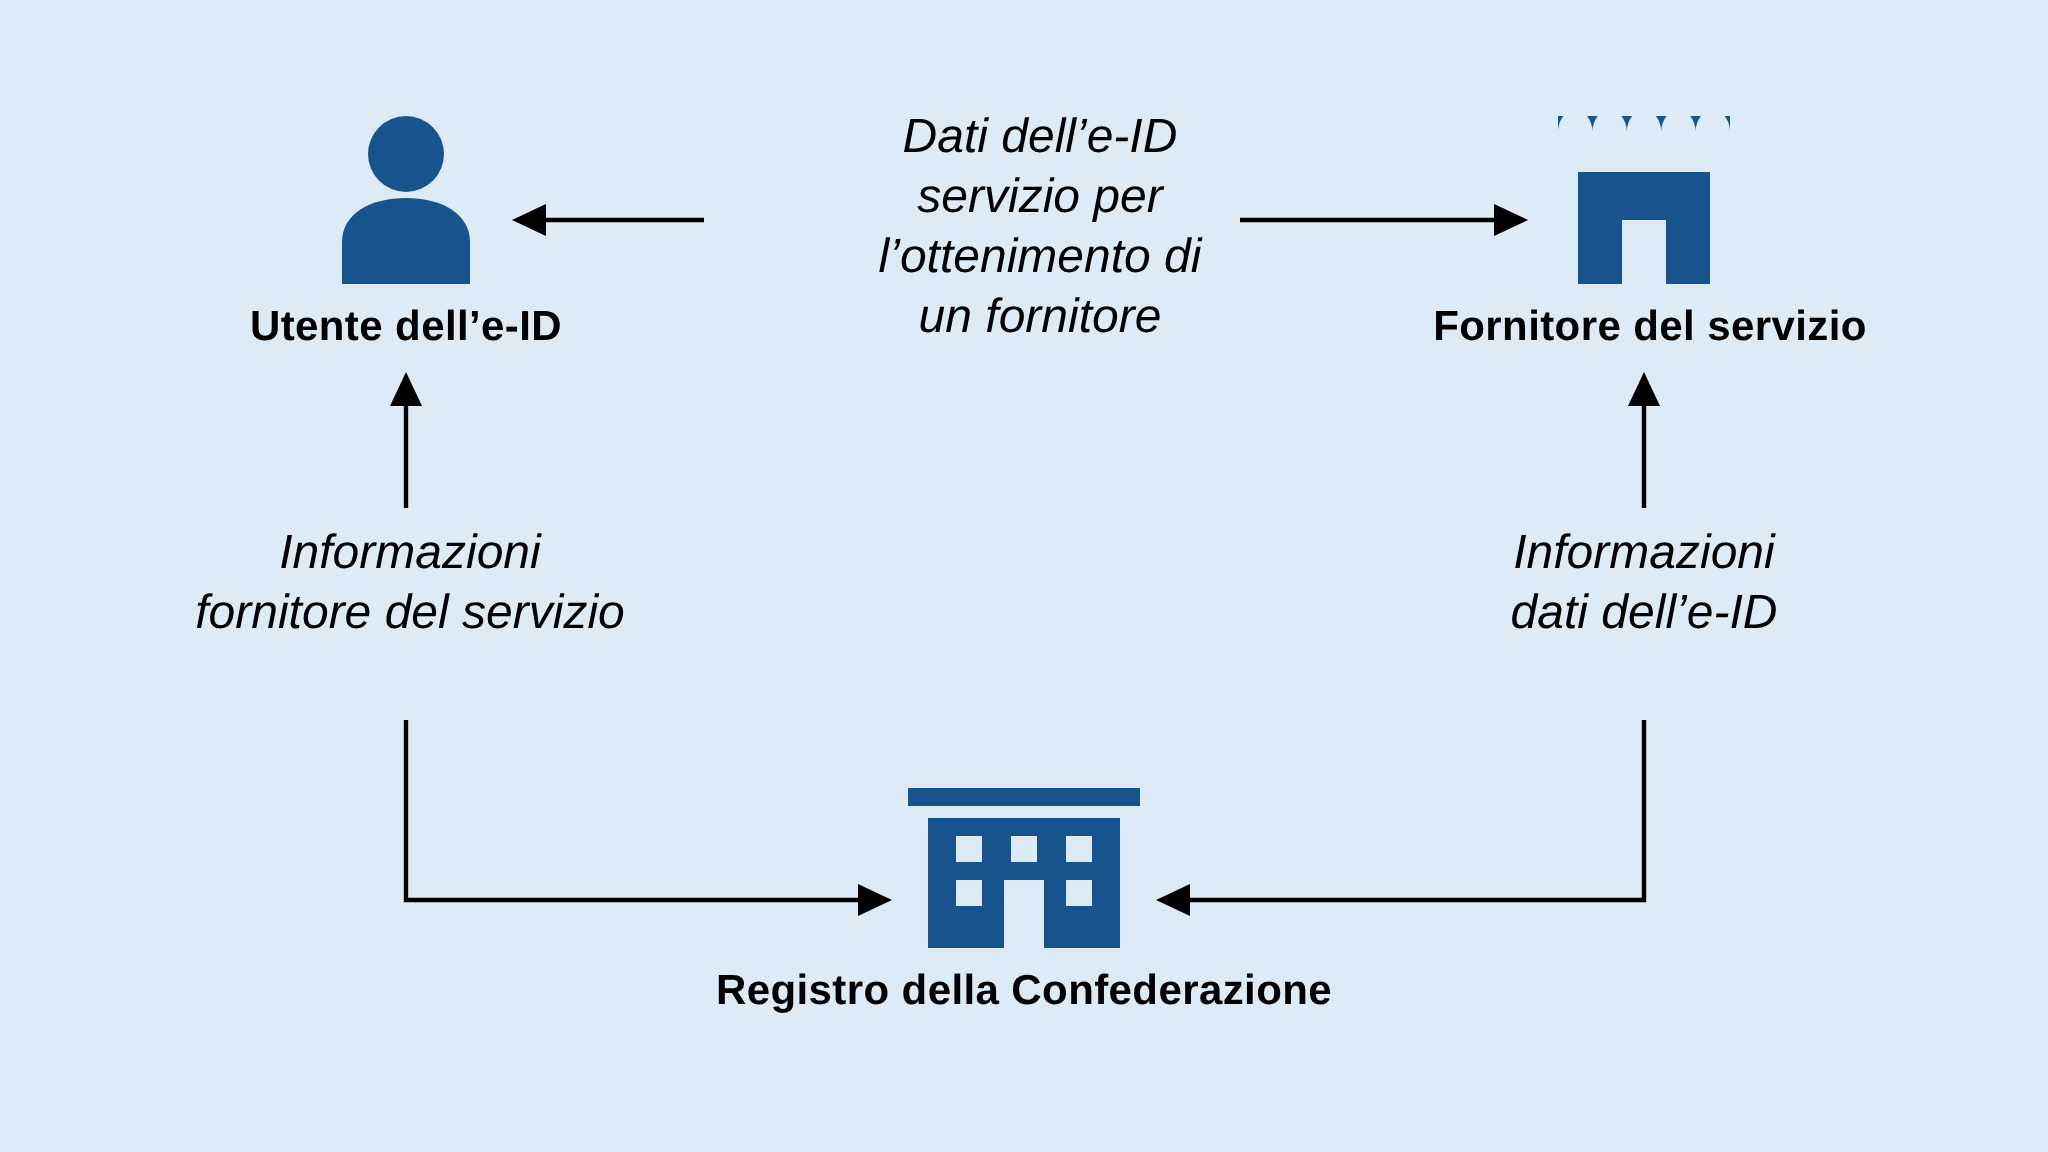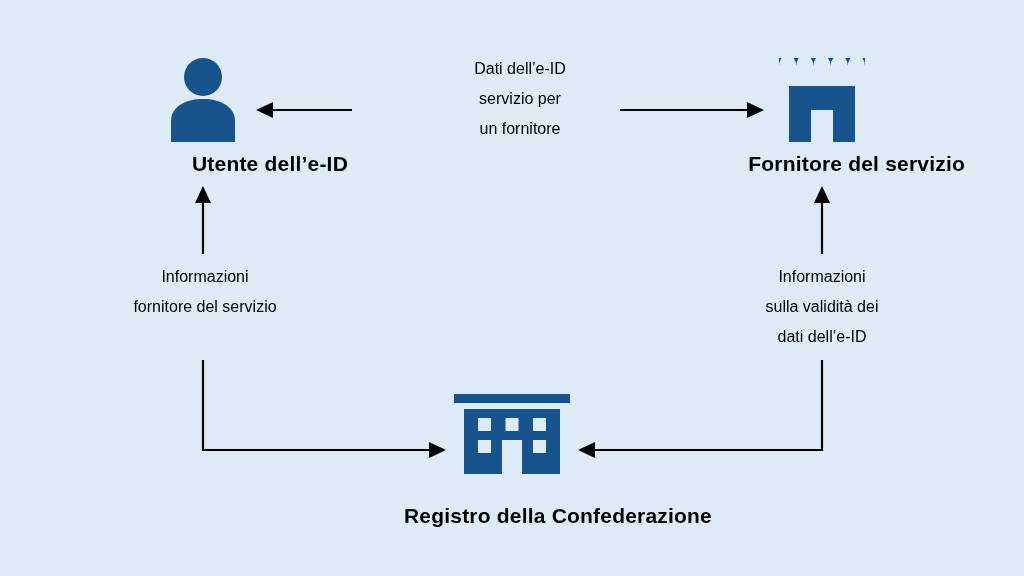--- a/index.html
+++ b/index.html
@@ -15,24 +15,24 @@
     font-family:"Liberation Sans", sans-serif;
     color:var(--text);
     position:relative;
     overflow:hidden;
   }
   .abs{position:absolute;}
   .node-icon svg{display:block;width:100%;height:100%;}
   .node-icon path,.node-icon rect,.node-icon circle{fill:var(--icon);}
   .node-icon .cutout{fill:var(--bg);}
   .node-label{
-    font-size:21px;font-weight:bold;text-align:right;letter-spacing:0.2px;
+    font-size:21px;font-weight:bold;text-align:center;letter-spacing:0.2px;
   }
   .edge-label{
-    font-size:16px;line-height:30px;text-align:center;
+    font-size:24px;line-height:30px;text-align:center;font-style:italic;
   }
   #connectors{position:absolute;left:0;top:0;width:1024px;height:576px;pointer-events:none;}
   #connectors line,#connectors polyline{stroke:var(--line);stroke-width:2.2;fill:none;}
   #connectors polygon{fill:var(--line);}
 </style>
 </head>
 <body>
 
 <div>
 
@@ -57,36 +57,36 @@
       <rect x="0" y="0" width="116" height="9"></rect>
       <rect x="10" y="15" width="96" height="65"></rect>
       <rect class="cutout" x="24" y="24" width="13" height="13"></rect>
       <rect class="cutout" x="51.5" y="24" width="13" height="13"></rect>
       <rect class="cutout" x="79" y="24" width="13" height="13"></rect>
       <rect class="cutout" x="24" y="46" width="13" height="13"></rect>
       <rect class="cutout" x="79" y="46" width="13" height="13"></rect>
       <rect class="cutout" x="48" y="46" width="20" height="34"></rect>
     </svg>
   </div>
-  <div class="abs node-label" style="left:312px;top:484px;width:400px;margin-top:20px;">Registro della Confederazione</div>
+  <div class="abs node-label" style="left:312px;top:484px;width:400px;">Registro della Confederazione</div>
 
   <div class="abs edge-label" style="left:395px;top:54px;width:250px;">
     <div>Dati dell’e-ID</div>
     <div>servizio per</div>
+    <div>l’ottenimento di</div>
     <div>un fornitore</div>
   </div>
 
   <div class="abs edge-label" style="left:75px;top:262px;width:260px;">
     <div>Informazioni</div>
     <div>fornitore del servizio</div>
   </div>
 
   <div class="abs edge-label" style="left:697px;top:262px;width:250px;">
     <div>Informazioni</div>
-    <div>sulla validità dei</div>
     <div>dati dell’e-ID</div>
   </div>
 
   <svg id="connectors" aria-hidden="true">
 
     <g>
       <line x1="352" y1="110" x2="272" y2="110"></line>
       <polygon points="256,110 273,102 273,118"></polygon>
     </g>
 

